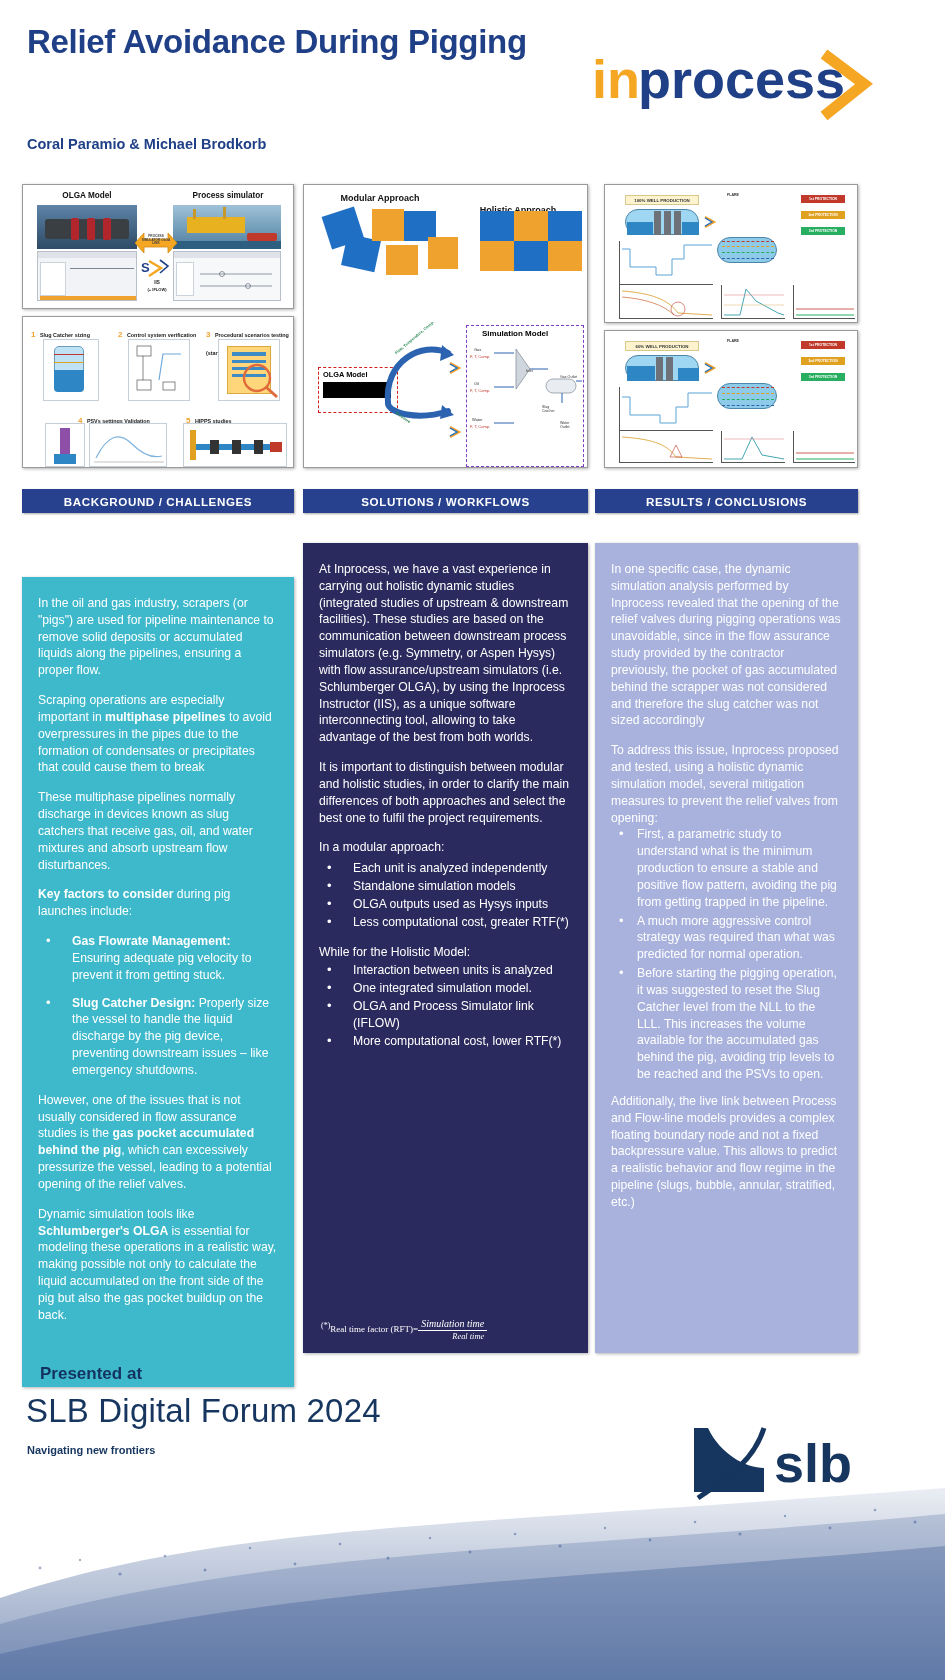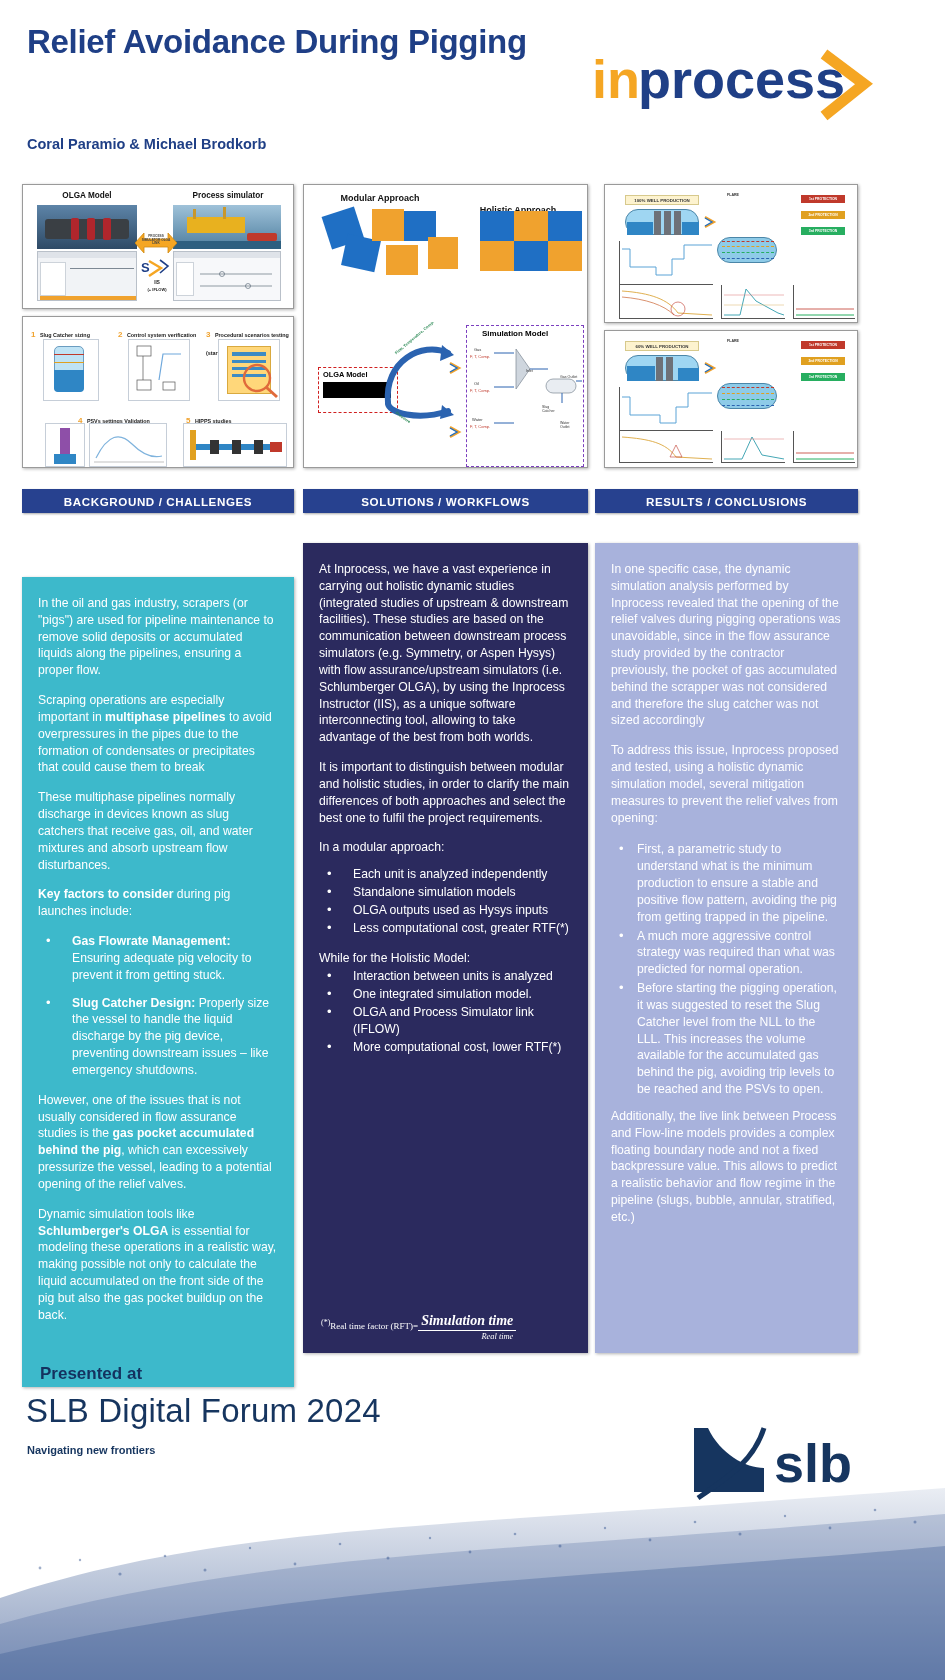--- a/index.html
+++ b/index.html
@@ -94,21 +94,21 @@
   ul.dots3 li { position:relative; padding-left:26px; margin-bottom:2px; }
   ul.dots3 li:before { content:"\2022"; position:absolute; left:8px; top:-1px; font-size:13px; }
 
   .footnote {
     position:absolute; left:18px; bottom:10px; width:250px;
     font-size:9px; color:#fff;
     font-family:"Liberation Serif", serif;
   }
   .footnote .sup { vertical-align:super; font-size:8px; }
   .frac { display:inline-block; vertical-align:middle; text-align:center; font-style:italic; }
-  .frac .n { display:block; border-bottom:1px solid #fff; padding:0 3px; font-size:14px;font-weight:bold; }
+  .frac .n { display:block; border-bottom:1px solid #fff; padding:0 3px; font-size:10px; }
   .frac .d { display:block; padding:0 3px; font-size:8.4px;text-align:right; }
 
   
   .presented {
     position:absolute; left:40px; top:1364px;
     font-size:17px; font-weight:bold; color:#14325f;
   }
   .forumtitle {
     position:absolute; left:26px; top:1392px;
     font-size:33px; color:#16355f; letter-spacing:0.2px;
@@ -423,42 +423,42 @@
     <li><b>Gas Flowrate Management:</b><span> Ensuring adequate pig velocity to prevent it from getting stuck.</span></li>
     <li><b>Slug Catcher Design:</b><span> Properly size the vessel to handle the liquid discharge by the pig device, preventing downstream issues – like emergency shutdowns.</span></li>
   </ul>
   <p><span>However, one of the issues that is not usually considered in flow assurance studies is the </span><b>gas pocket accumulated behind the pig</b><span>, which can excessively pressurize the vessel, leading to a potential opening of the relief valves.</span></p>
   <p><span>Dynamic simulation tools like </span><b>Schlumberger's OLGA</b><span> is essential for modeling these operations in a realistic way, making possible not only to calculate the liquid accumulated on the front side of the pig but also the gas pocket buildup on the back.</span></p>
 </div>
 
 <div class="col" id="col-2">
   <p>At Inprocess, we have a vast experience in carrying out holistic dynamic studies (integrated studies of upstream &amp; downstream facilities). These studies are based on the communication between downstream process simulators (e.g. Symmetry, or Aspen Hysys) with flow assurance/upstream simulators (i.e. Schlumberger OLGA), by using the Inprocess Instructor (IIS), as a unique software interconnecting tool, allowing to take advantage of the best from both worlds.</p>
   <p>It is important to distinguish between modular and holistic studies, in order to clarify the main differences of both approaches and select the best one to fulfil the project requirements.</p>
-  <p style="margin-bottom:10px;">In a modular approach:</p>
+  <p style="margin-bottom:4px;">In a modular approach:</p>
   <ul class="tight">
     <li>Each unit is analyzed independently</li>
     <li>Standalone simulation models</li>
     <li>OLGA outputs used as Hysys inputs</li>
     <li>Less computational cost, greater RTF(*)</li>
   </ul>
   <p style="margin-bottom:2px;">While for the Holistic Model:</p>
   <ul class="tight">
     <li>Interaction between units is analyzed</li>
     <li>One integrated simulation model.</li>
     <li>OLGA and Process Simulator link (IFLOW)</li>
     <li>More computational cost, lower RTF(*)</li>
   </ul>
   <div class="footnote">
     <span class="sup">(*)</span><span>Real time factor (RFT)=</span><span class="frac"><span class="n">Simulation time</span><span class="d">Real time</span></span>
   </div>
 </div>
 
 <div class="col" id="col-3">
   <p>In one specific case, the dynamic simulation analysis performed by Inprocess revealed that the opening of the relief valves during pigging operations was unavoidable, since in the flow assurance study provided by the contractor previously, the pocket of gas accumulated behind the scrapper was not considered and therefore the slug catcher was not sized accordingly</p>
-  <p style="margin-bottom:15px;">To address this issue, Inprocess proposed and tested, using a holistic dynamic simulation model, several mitigation measures to prevent the relief valves from opening:</p>
+  <p style="margin-bottom:0;">To address this issue, Inprocess proposed and tested, using a holistic dynamic simulation model, several mitigation measures to prevent the relief valves from opening:</p>
   <ul class="dots3">
     <li>First, a parametric study to understand what is the minimum production to ensure a stable and positive flow pattern, avoiding the pig from getting trapped in the pipeline.</li>
     <li>A much more aggressive control strategy was required than what was predicted    for normal operation.</li>
     <li>Before starting the pigging operation, it was suggested to reset the Slug Catcher level from the NLL to the LLL. This increases the volume available for the accumulated gas behind the pig, avoiding trip levels to be reached and the PSVs to open.</li>
   </ul>
   <p>Additionally, the live link between Process and Flow-line models provides a complex floating boundary node and not a fixed backpressure value. This allows to predict a realistic behavior and flow regime in the pipeline (slugs, bubble, annular, stratified, etc.)</p>
 </div>
 
 <div class="presented">Presented at</div>
 <div class="forumtitle">SLB Digital Forum 2024</div>

